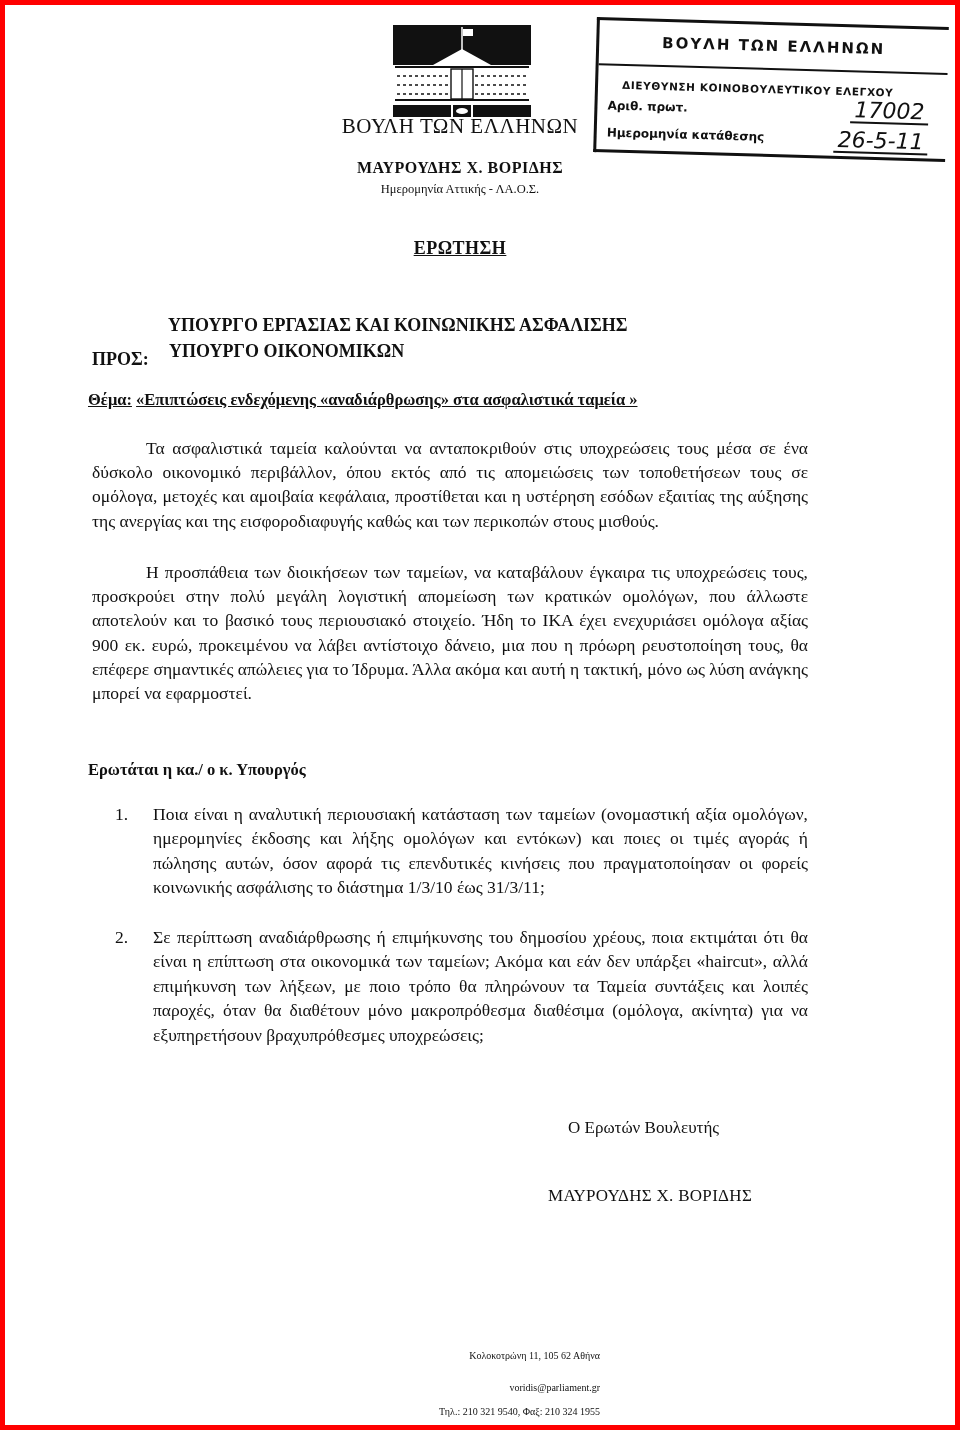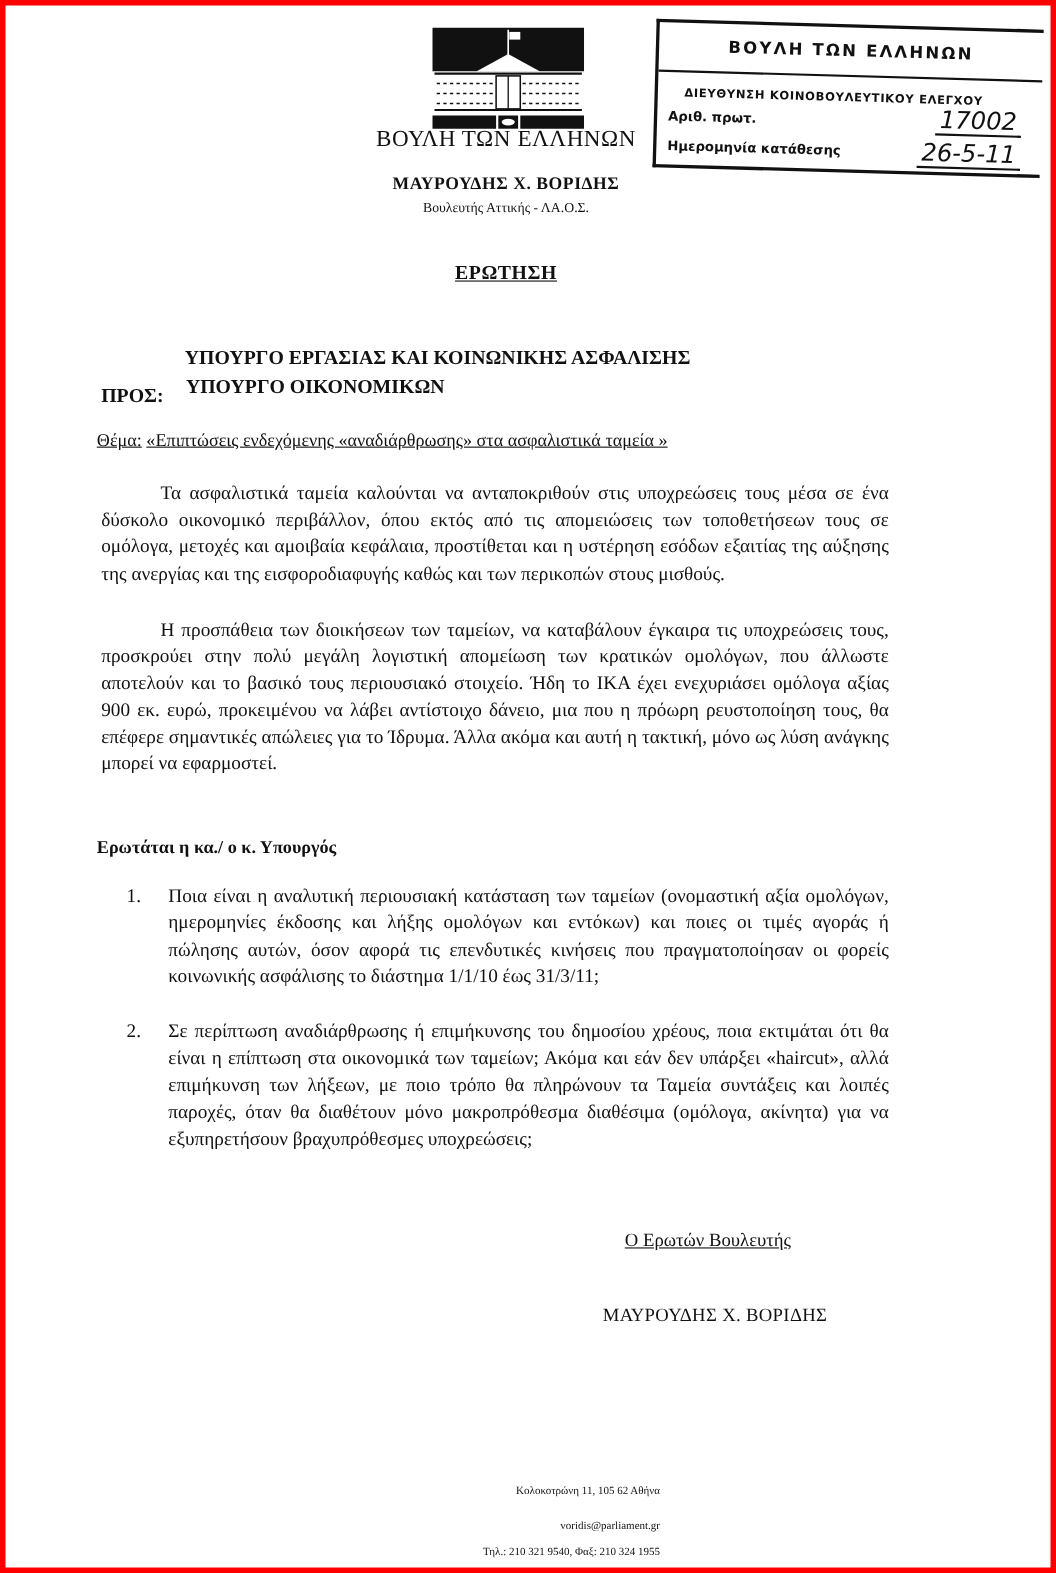--- a/index.html
+++ b/index.html
@@ -26,38 +26,38 @@
   .stamp-val.v1 { top: 72px; }
   .stamp-val.v2 { top: 102px; }
 
   .doc-title { left: 380px; top: 238px; width: 160px; text-align: center; font-size: 18px; font-weight: bold; text-decoration: underline; letter-spacing: 0.5px; }
 
   .to-label { left: 92px; top: 315px; font-size: 18px; font-weight: bold; margin-top: 34px; }
   .to-line { left: 168px; font-size: 18px; font-weight: bold; }
   .to-line.l1 { top: 315px; }
   .to-line.l2 { top: 341px; left: 169px; }
 
-  .subject { left: 88px; top: 390px; font-size: 16.5px; font-weight: normal; }
+  .subject { left: 88px; top: 390px; font-size: 16.5px; font-weight: bold; }
   .subject .u { text-decoration: underline; }
 
   .para { left: 92px; width: 716px; font-size: 17.5px; line-height: 24.2px; text-align: justify; }
   .para .indent { display: inline-block; width: 54px; }
   .p1 { top: 436px; }
   .p2 { top: 560px; }
 
   .question-head { left: 88px; top: 760px; font-size: 16.5px; font-weight: bold; }
 
   .qlist { left: 115px; width: 693px; font-size: 17.5px; line-height: 24.4px; }
   .qitem { display: flex; text-align: justify; }
   .qnum { width: 38px; flex: none; }
   .qtext { flex: 1; }
   .q1 { top: 802px; }
   .q2 { top: 925px; }
 
-  .sig-role { left: 568px; top: 1118px; font-size: 17px; text-decoration: underline; }
+  .sig-role { left: 568px; top: 1118px; font-size: 17px; }
   .sig-name { left: 548px; top: 1186px; font-size: 17px; letter-spacing: 0.3px; }
 
   .footer { left: 300px; width: 300px; text-align: right; font-size: 10px; }
   .f1 { top: 1350px; }
   .f2 { top: 1366px; margin-top: 40px; }
   .f3 { top: 1382px; }
 </style>
 </head>
 <body>
 
@@ -83,21 +83,21 @@
     <line x1="69" y1="44" x2="69" y2="74" stroke="#111" stroke-width="1.2"></line>
     <line x1="2" y1="75" x2="136" y2="75" stroke="#111" stroke-width="2"></line>
     <polygon points="0,80 58,80 58,92 0,92" fill="#111"></polygon>
     <polygon points="80,80 138,80 138,92 80,92" fill="#111"></polygon>
     <rect x="60" y="80" width="18" height="12" fill="#111"></rect>
     <ellipse cx="69" cy="86" rx="6" ry="3" fill="#fff"></ellipse>
   </svg>
 </div>
 <div class="abs parl-name">ΒΟΥΛΗ ΤΩΝ ΕΛΛΗΝΩΝ</div>
 <div class="abs mp-name">ΜΑΥΡΟΥΔΗΣ Χ. ΒΟΡΙΔΗΣ</div>
-<div class="abs mp-role">Βουλευτής Αττικής - ΛΑ.Ο.Σ.</div>
+<div class="abs mp-role">Ημερομηνία Αττικής - ΛΑ.Ο.Σ.</div>
 
 <div class="abs stamp">
   <div class="stamp-title">ΒΟΥΛΗ ΤΩΝ ΕΛΛΗΝΩΝ</div>
   <div class="stamp-line"></div>
   <div class="stamp-sub">ΔΙΕΥΘΥΝΣΗ ΚΟΙΝΟΒΟΥΛΕΥΤΙΚΟΥ ΕΛΕΓΧΟΥ</div>
   <div class="stamp-row r1">Αριθ. πρωτ.</div>
   <div class="stamp-val v1">17002</div>
   <div class="stamp-row r2">Ημερομηνία κατάθεσης</div>
   <div class="stamp-val v2">26-5-11</div>
 </div>
@@ -114,21 +114,21 @@
 </div>
 
 <div class="abs para p1"><span class="indent"></span><span>Τα ασφαλιστικά ταμεία καλούνται να ανταποκριθούν στις υποχρεώσεις τους μέσα σε ένα δύσκολο οικονομικό περιβάλλον, όπου εκτός από τις απομειώσεις των τοποθετήσεων τους σε ομόλογα, μετοχές και αμοιβαία κεφάλαια, προστίθεται και η υστέρηση εσόδων εξαιτίας της αύξησης της ανεργίας και της εισφοροδιαφυγής καθώς και των περικοπών στους μισθούς.</span></div>
 <div class="abs para p2"><span class="indent"></span><span>Η προσπάθεια των διοικήσεων των ταμείων, να καταβάλουν έγκαιρα τις υποχρεώσεις τους, προσκρούει στην πολύ μεγάλη λογιστική απομείωση των κρατικών ομολόγων, που άλλωστε αποτελούν και το βασικό τους περιουσιακό στοιχείο. Ήδη το ΙΚΑ έχει ενεχυριάσει ομόλογα αξίας 900 εκ. ευρώ, προκειμένου να λάβει αντίστοιχο δάνειο, μια που η πρόωρη ρευστοποίηση τους, θα επέφερε σημαντικές απώλειες για το Ίδρυμα. Άλλα ακόμα και αυτή η τακτική, μόνο ως λύση ανάγκης μπορεί να εφαρμοστεί.</span></div>
 
 <div class="abs question-head">Ερωτάται η κα./ ο κ. Υπουργός</div>
 
 <div class="abs qlist q1">
   <div class="qitem">
     <span class="qnum">1.</span>
-    <span class="qtext">Ποια είναι η αναλυτική περιουσιακή κατάσταση των ταμείων (ονομαστική αξία ομολόγων, ημερομηνίες έκδοσης και λήξης ομολόγων και εντόκων)  και ποιες οι τιμές αγοράς ή πώλησης αυτών, όσον αφορά τις επενδυτικές κινήσεις που πραγματοποίησαν οι φορείς κοινωνικής ασφάλισης το διάστημα 1/1/10 έως 31/3/11;</span>
+    <span class="qtext">Ποια είναι η αναλυτική περιουσιακή κατάσταση των ταμείων (ονομαστική αξία ομολόγων, ημερομηνίες έκδοσης και λήξης ομολόγων και εντόκων)  και ποιες οι τιμές αγοράς ή πώλησης αυτών, όσον αφορά τις επενδυτικές κινήσεις που πραγματοποίησαν οι φορείς κοινωνικής ασφάλισης το διάστημα 1/3/10 έως 31/3/11;</span>
   </div>
 </div>
 <div class="abs qlist q2">
   <div class="qitem">
     <span class="qnum">2.</span>
     <span class="qtext">Σε περίπτωση αναδιάρθρωσης ή επιμήκυνσης του δημοσίου χρέους, ποια εκτιμάται ότι θα είναι η επίπτωση στα οικονομικά των ταμείων; Ακόμα και εάν δεν υπάρξει «haircut», αλλά επιμήκυνση των λήξεων, με ποιο τρόπο θα πληρώνουν τα Ταμεία συντάξεις και λοιπές παροχές, όταν θα διαθέτουν μόνο μακροπρόθεσμα διαθέσιμα (ομόλογα, ακίνητα) για να εξυπηρετήσουν βραχυπρόθεσμες υποχρεώσεις;</span>
   </div>
 </div>
 
 <div class="abs sig-role">Ο Ερωτών Βουλευτής</div>

